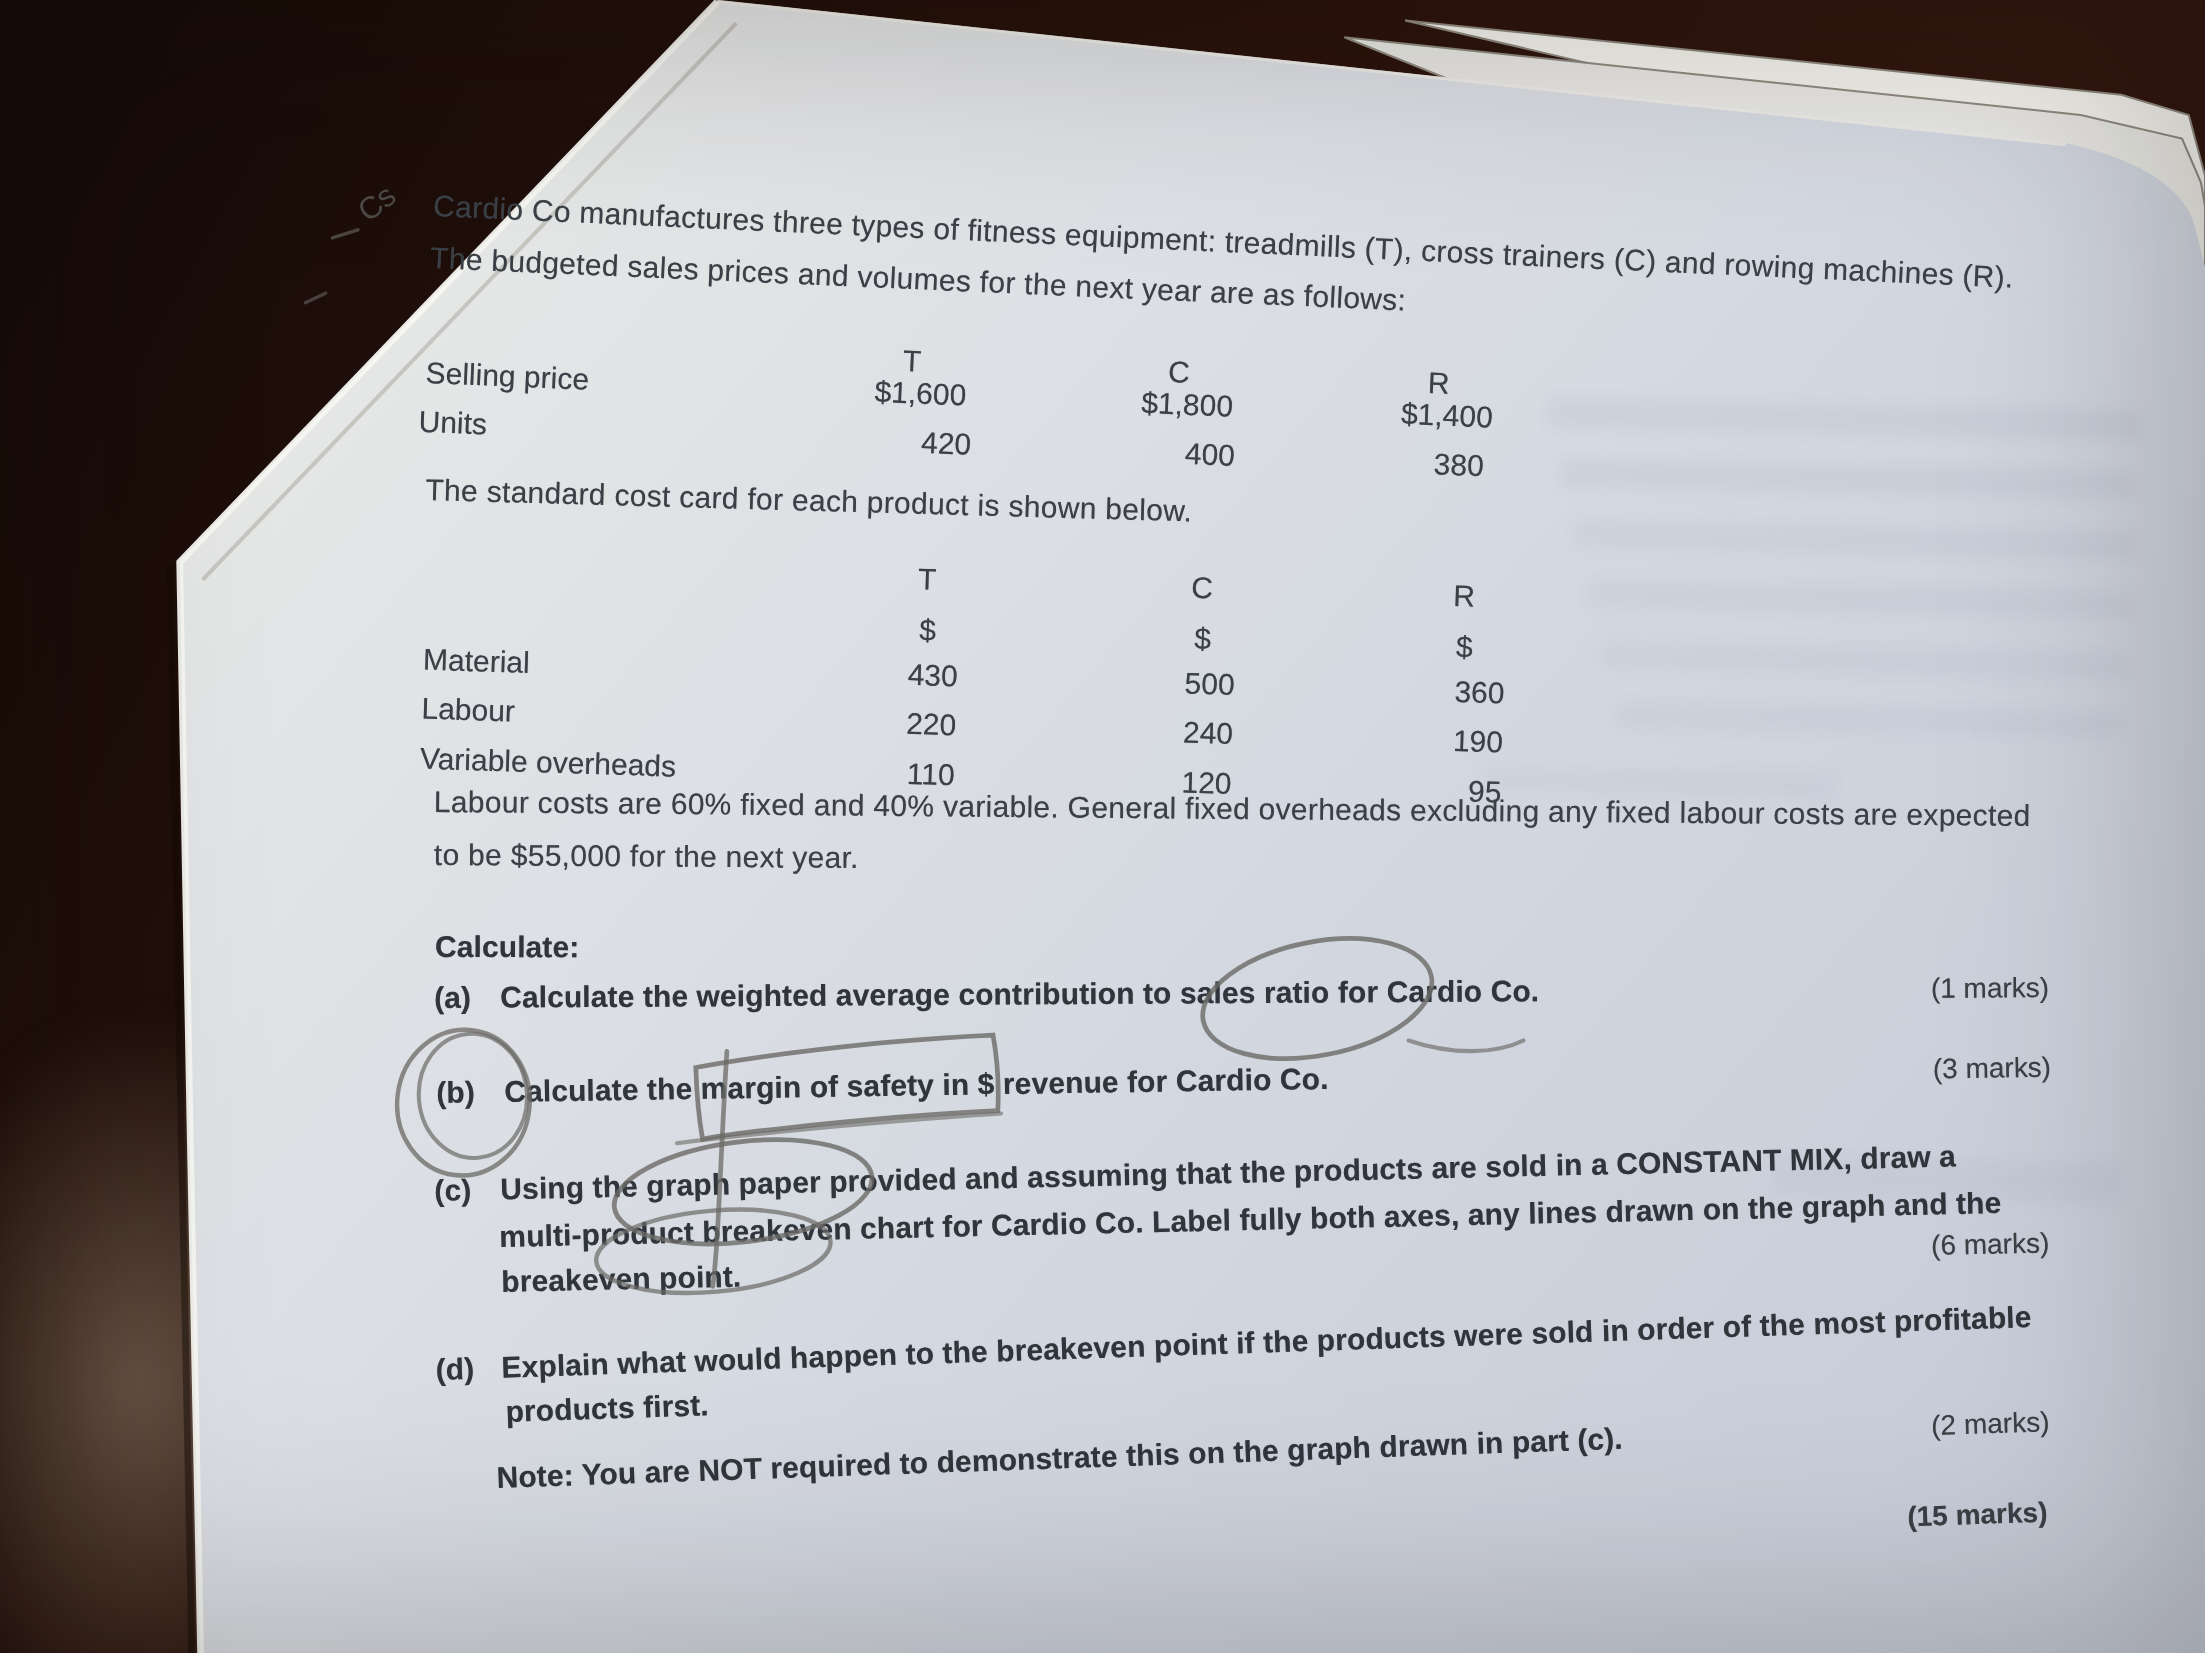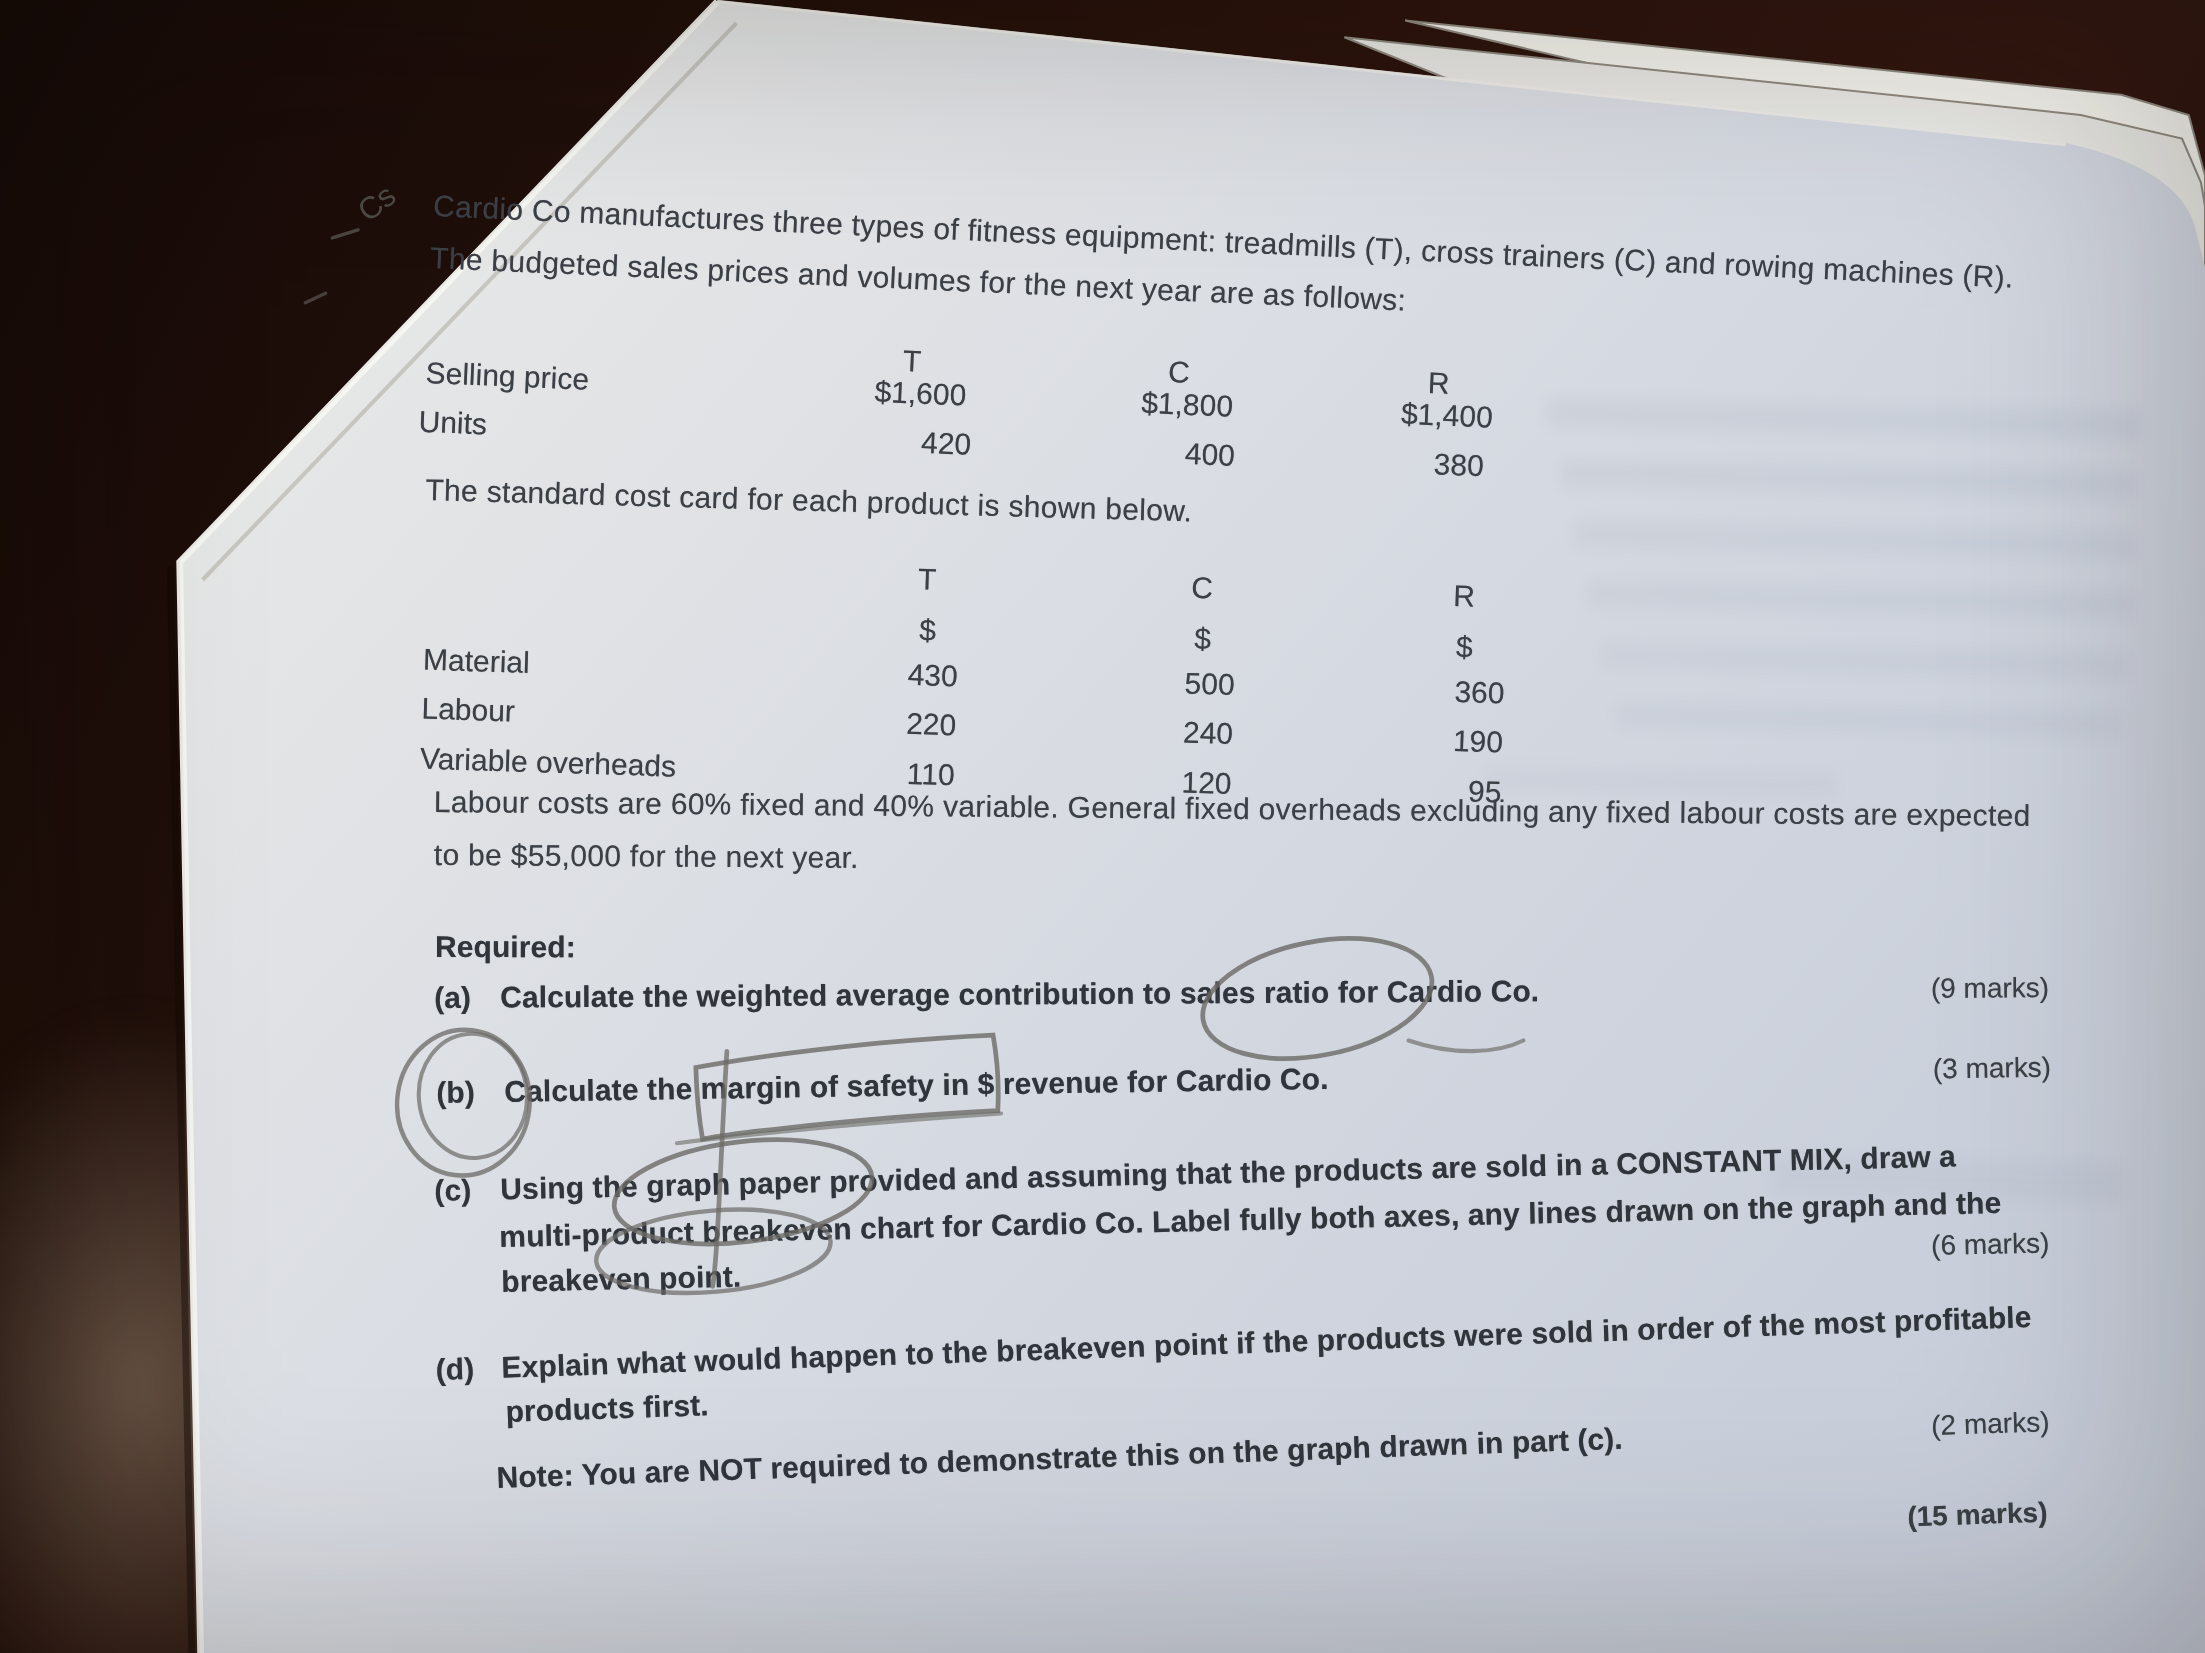--- a/index.html
+++ b/index.html
@@ -106,26 +106,26 @@
       <div class="cell r" style="left:901px;top:157px;">190</div>
       <div class="cell" style="left:22px;top:207px;">Variable overheads</div>
       <div class="cell r" style="left:354px;top:207px;">110</div>
       <div class="cell r" style="left:631px;top:207px;">120</div>
       <div class="cell r" style="left:901px;top:207px;">95</div>
     </div>
 
     <div class="tline" style="left:434px;top:785px;font-size:30px;transform:rotate(0.5deg);transform-origin:left top;">Labour costs are 60% fixed and 40% variable. General fixed overheads excluding any fixed labour costs are expected</div>
     <div class="tline" style="left:434px;top:838px;font-size:30px;transform:rotate(0.4deg);transform-origin:left top;">to be $55,000 for the next year.</div>
 
-    <div class="bline" style="left:435px;top:930px;transform:rotate(0.1deg);transform-origin:left top;">Required:</div>
+    <div class="bline" style="left:435px;top:930px;transform:rotate(0.1deg);transform-origin:left top;">Calculate:</div>
 
     <div class="rowline" style="left:434px;top:981px;width:1615px;height:47px;transform:rotate(-0.35deg);transform-origin:left top;">
       <div class="bline lbl">(a)</div>
       <div class="bline txt" style="left:66px;">Calculate the weighted average contribution to sales ratio for Cardio Co.</div>
-      <div class="marks mk">(9 marks)</div>
+      <div class="marks mk">(1 marks)</div>
     </div>
 
     <div class="rowline" style="left:436px;top:1076px;width:1615px;height:47px;transform:rotate(-0.9deg);transform-origin:left top;">
       <div class="bline lbl">(b)</div>
       <div class="bline txt" style="left:68px;">Calculate the margin of safety in $ revenue for Cardio Co.</div>
       <div class="marks mk">(3 marks)</div>
     </div>
 
     <div class="rowline" style="left:434px;top:1174px;width:1615px;height:47px;transform:rotate(-1.3deg);transform-origin:left top;">
       <div class="bline lbl">(c)</div>

